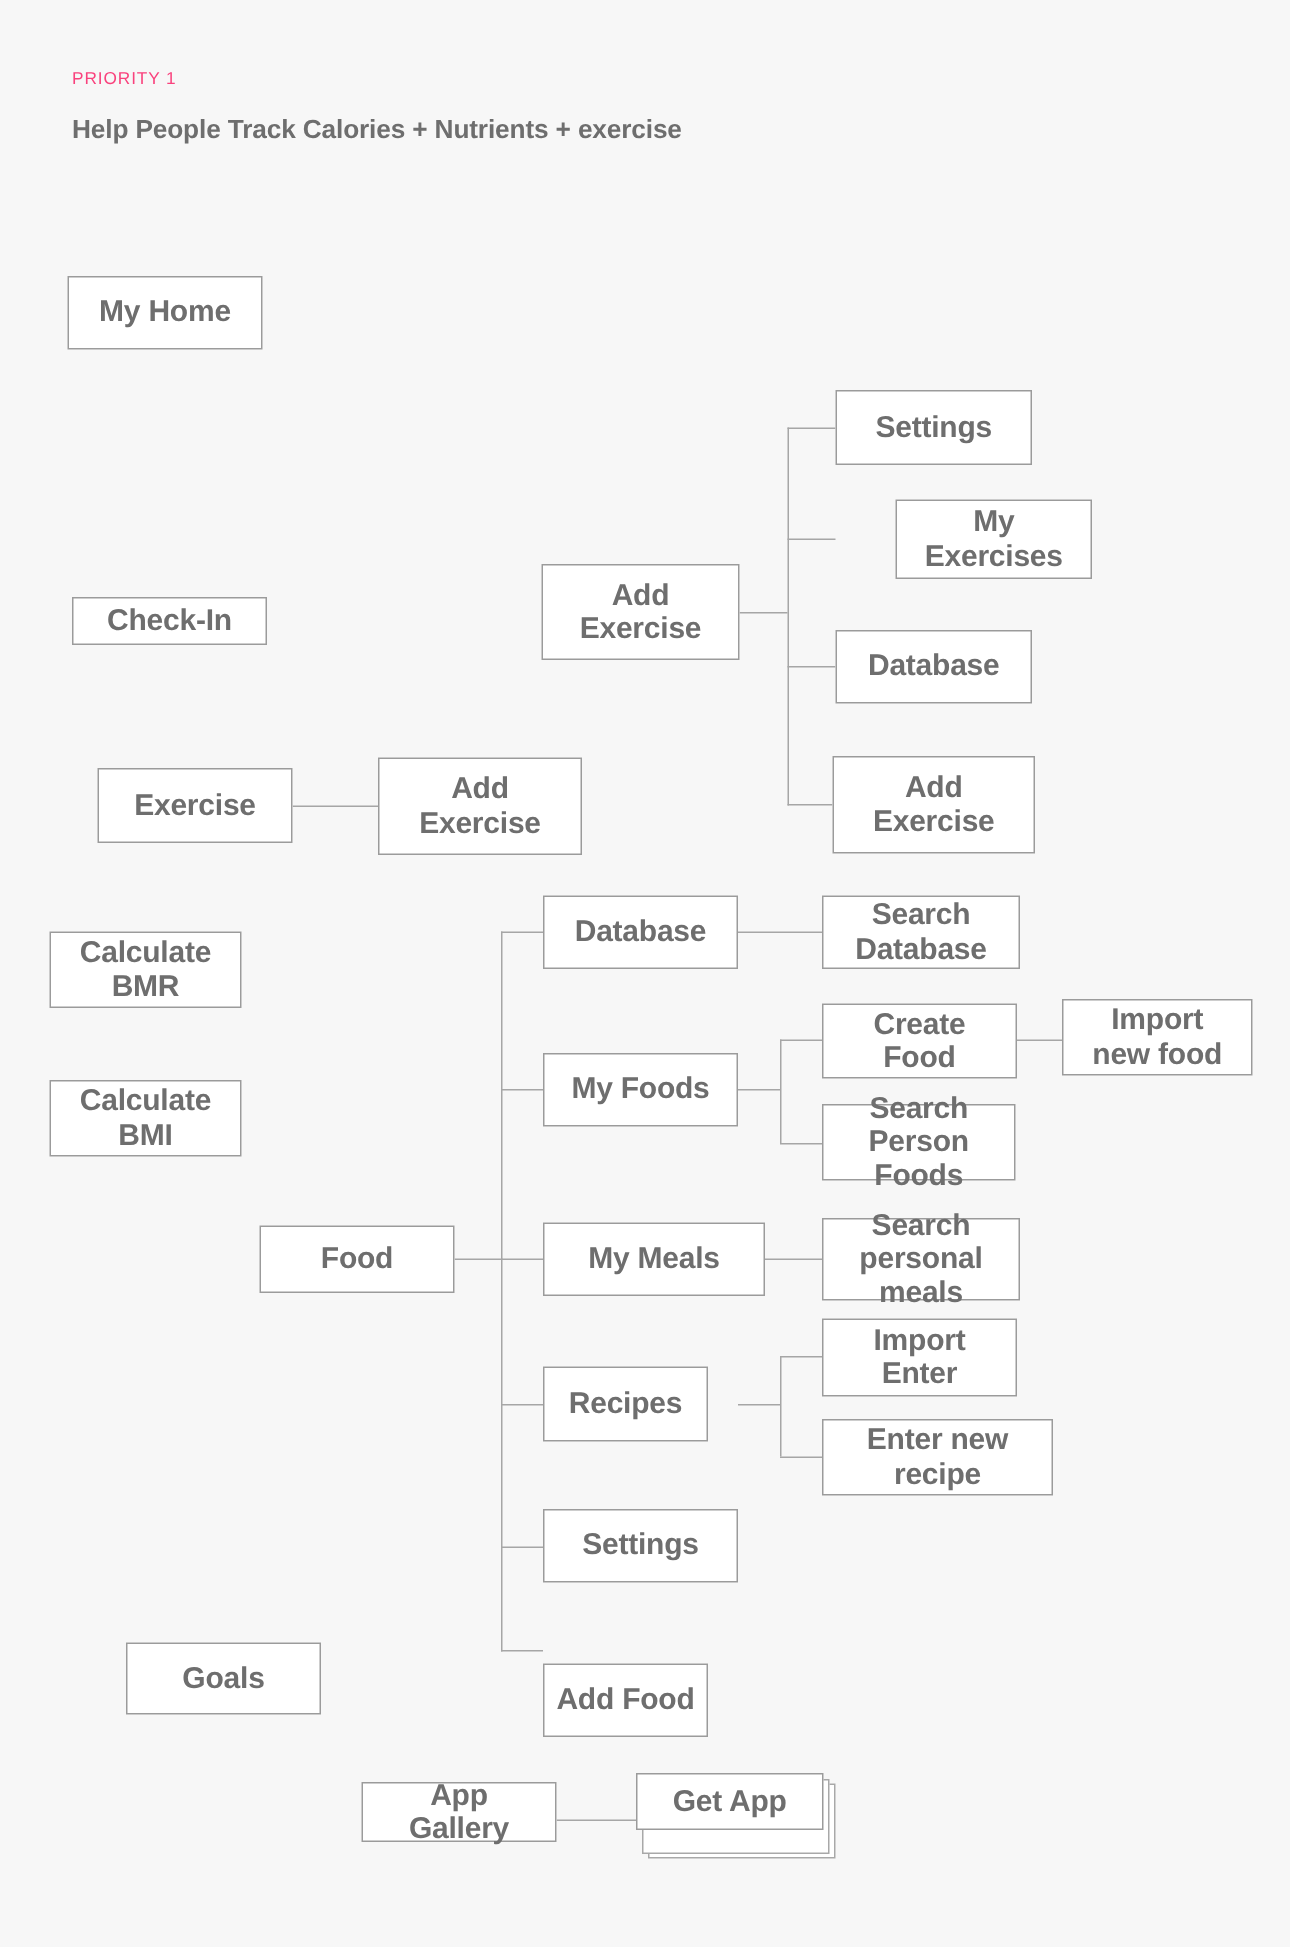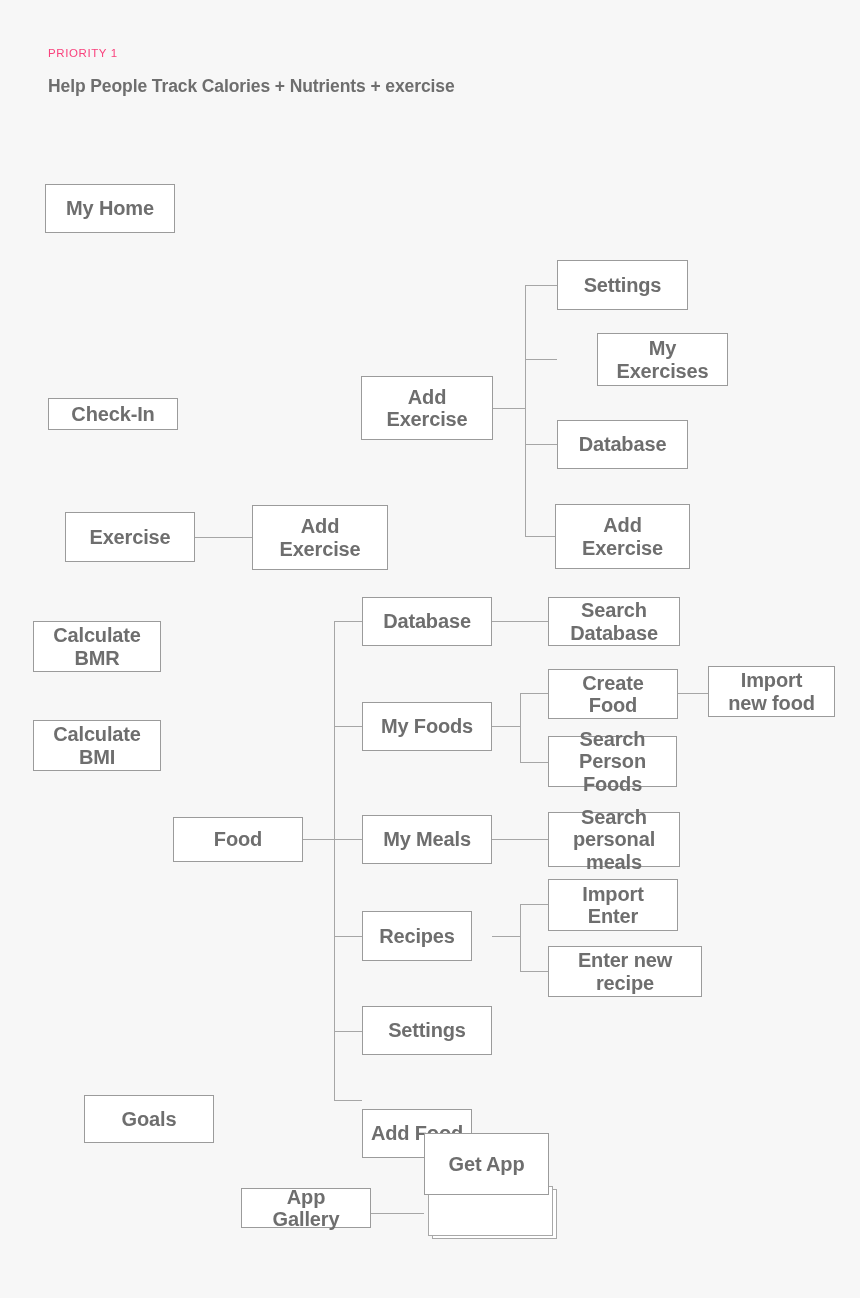--- a/index.html
+++ b/index.html
@@ -186,21 +186,21 @@
 Food</span>
       </div>
       <div class="node" style="left: 708px; top: 666px; width: 127px; height: 51px;">
         <span class="node-label">Import
 new food</span>
       </div>
       <div class="node" style="left: 548px; top: 736px; width: 129px; height: 51px;">
         <span class="node-label">Search
 Person Foods</span>
       </div>
-      <div class="node" style="left: 362px; top: 815px; width: 130px; height: 49px;">
+      <div class="node" style="left: 362px; top: 815px; width: 148px; height: 49px;">
         <span class="node-label">My Meals</span>
       </div>
       <div class="node" style="left: 548px; top: 812px; width: 132px; height: 55px;">
         <span class="node-label">Search
 personal
 meals</span>
       </div>
       <div class="node" style="left: 362px; top: 911px; width: 110px; height: 50px;">
         <span class="node-label">Recipes</span>
       </div>
@@ -218,18 +218,18 @@
       <div class="node" style="left: 362px; top: 1076px; width: 110px; height: 49px; margin-top: 33px;">
         <span class="node-label">Add Food</span>
       </div>
       <div class="node" style="left: 84px; top: 1070px; width: 130px; height: 48px; margin-top: 25px;">
         <span class="node-label">Goals</span>
       </div>
       <div class="node" style="left: 241px; top: 1188px; width: 130px; height: 40px;">
         <span class="node-label">App
 Gallery</span>
       </div>
-      <div class="node" style="left: 424px; top: 1133px; width: 125px; height: 62px;">
+      <div class="node" style="left: 424px; top: 1182px; width: 125px; height: 38px;">
         <span class="node-label">Get App</span>
       </div>
     </div>
 
 </div>
 
 </body></html>

